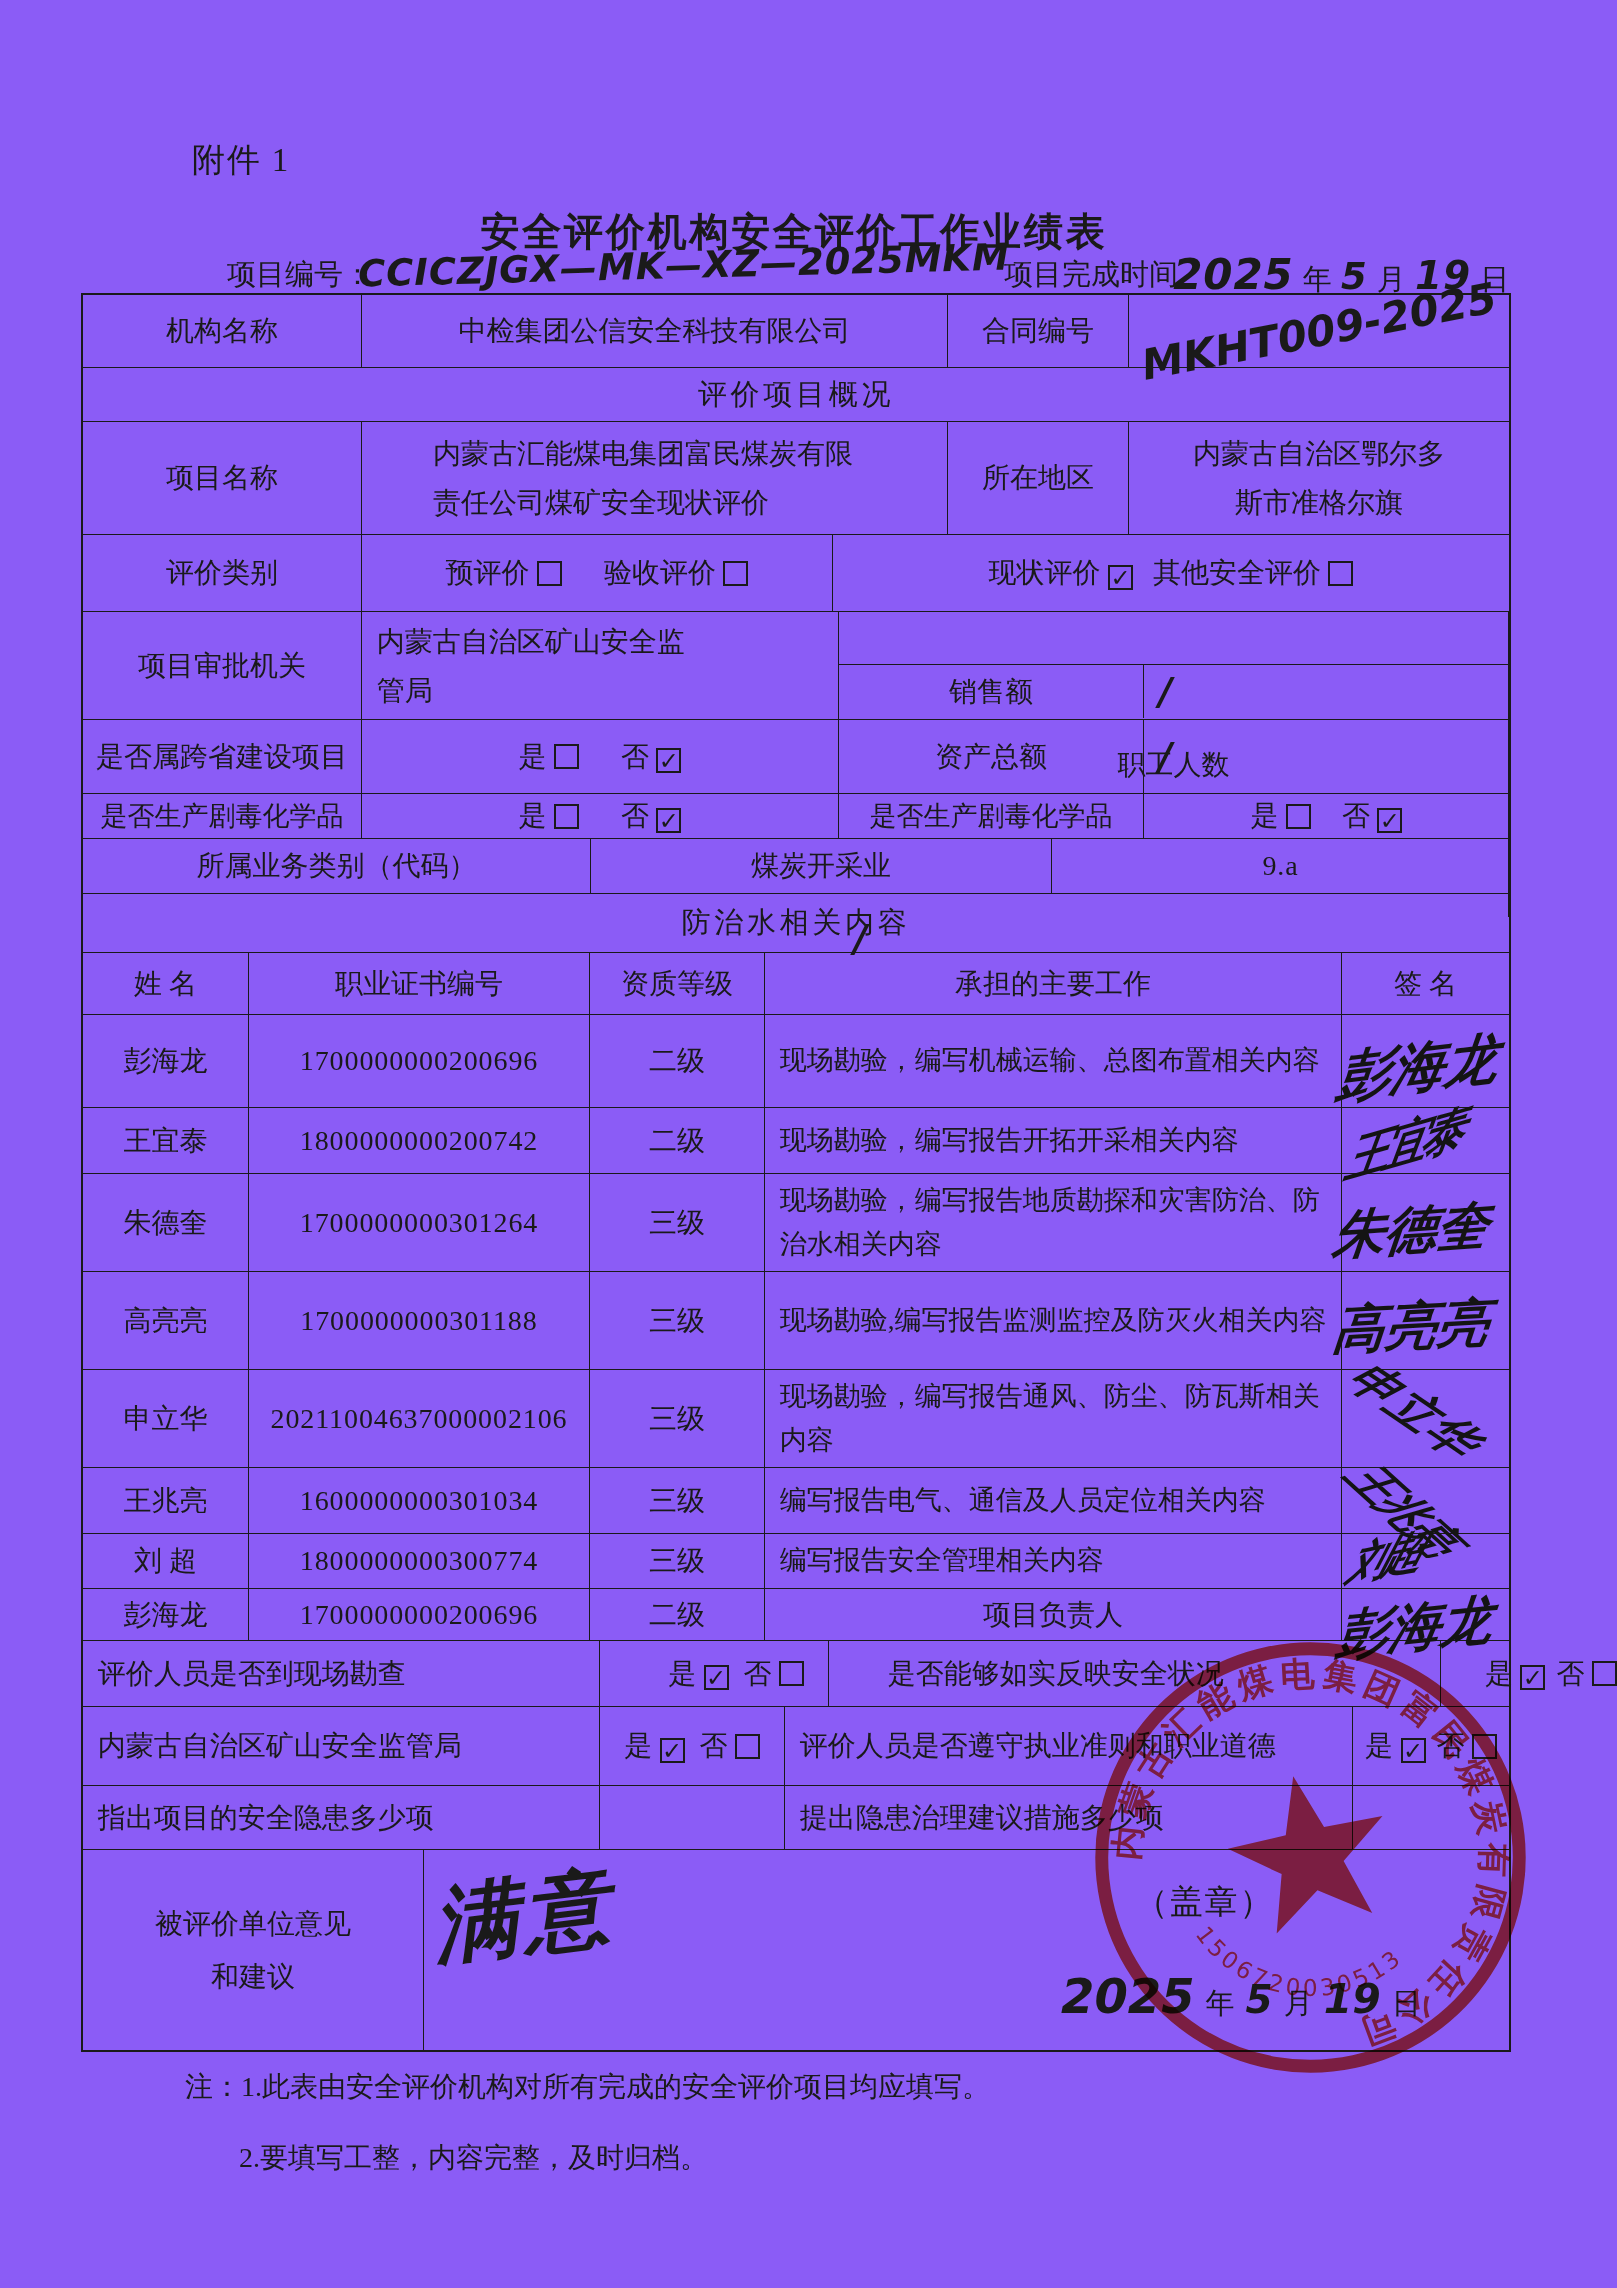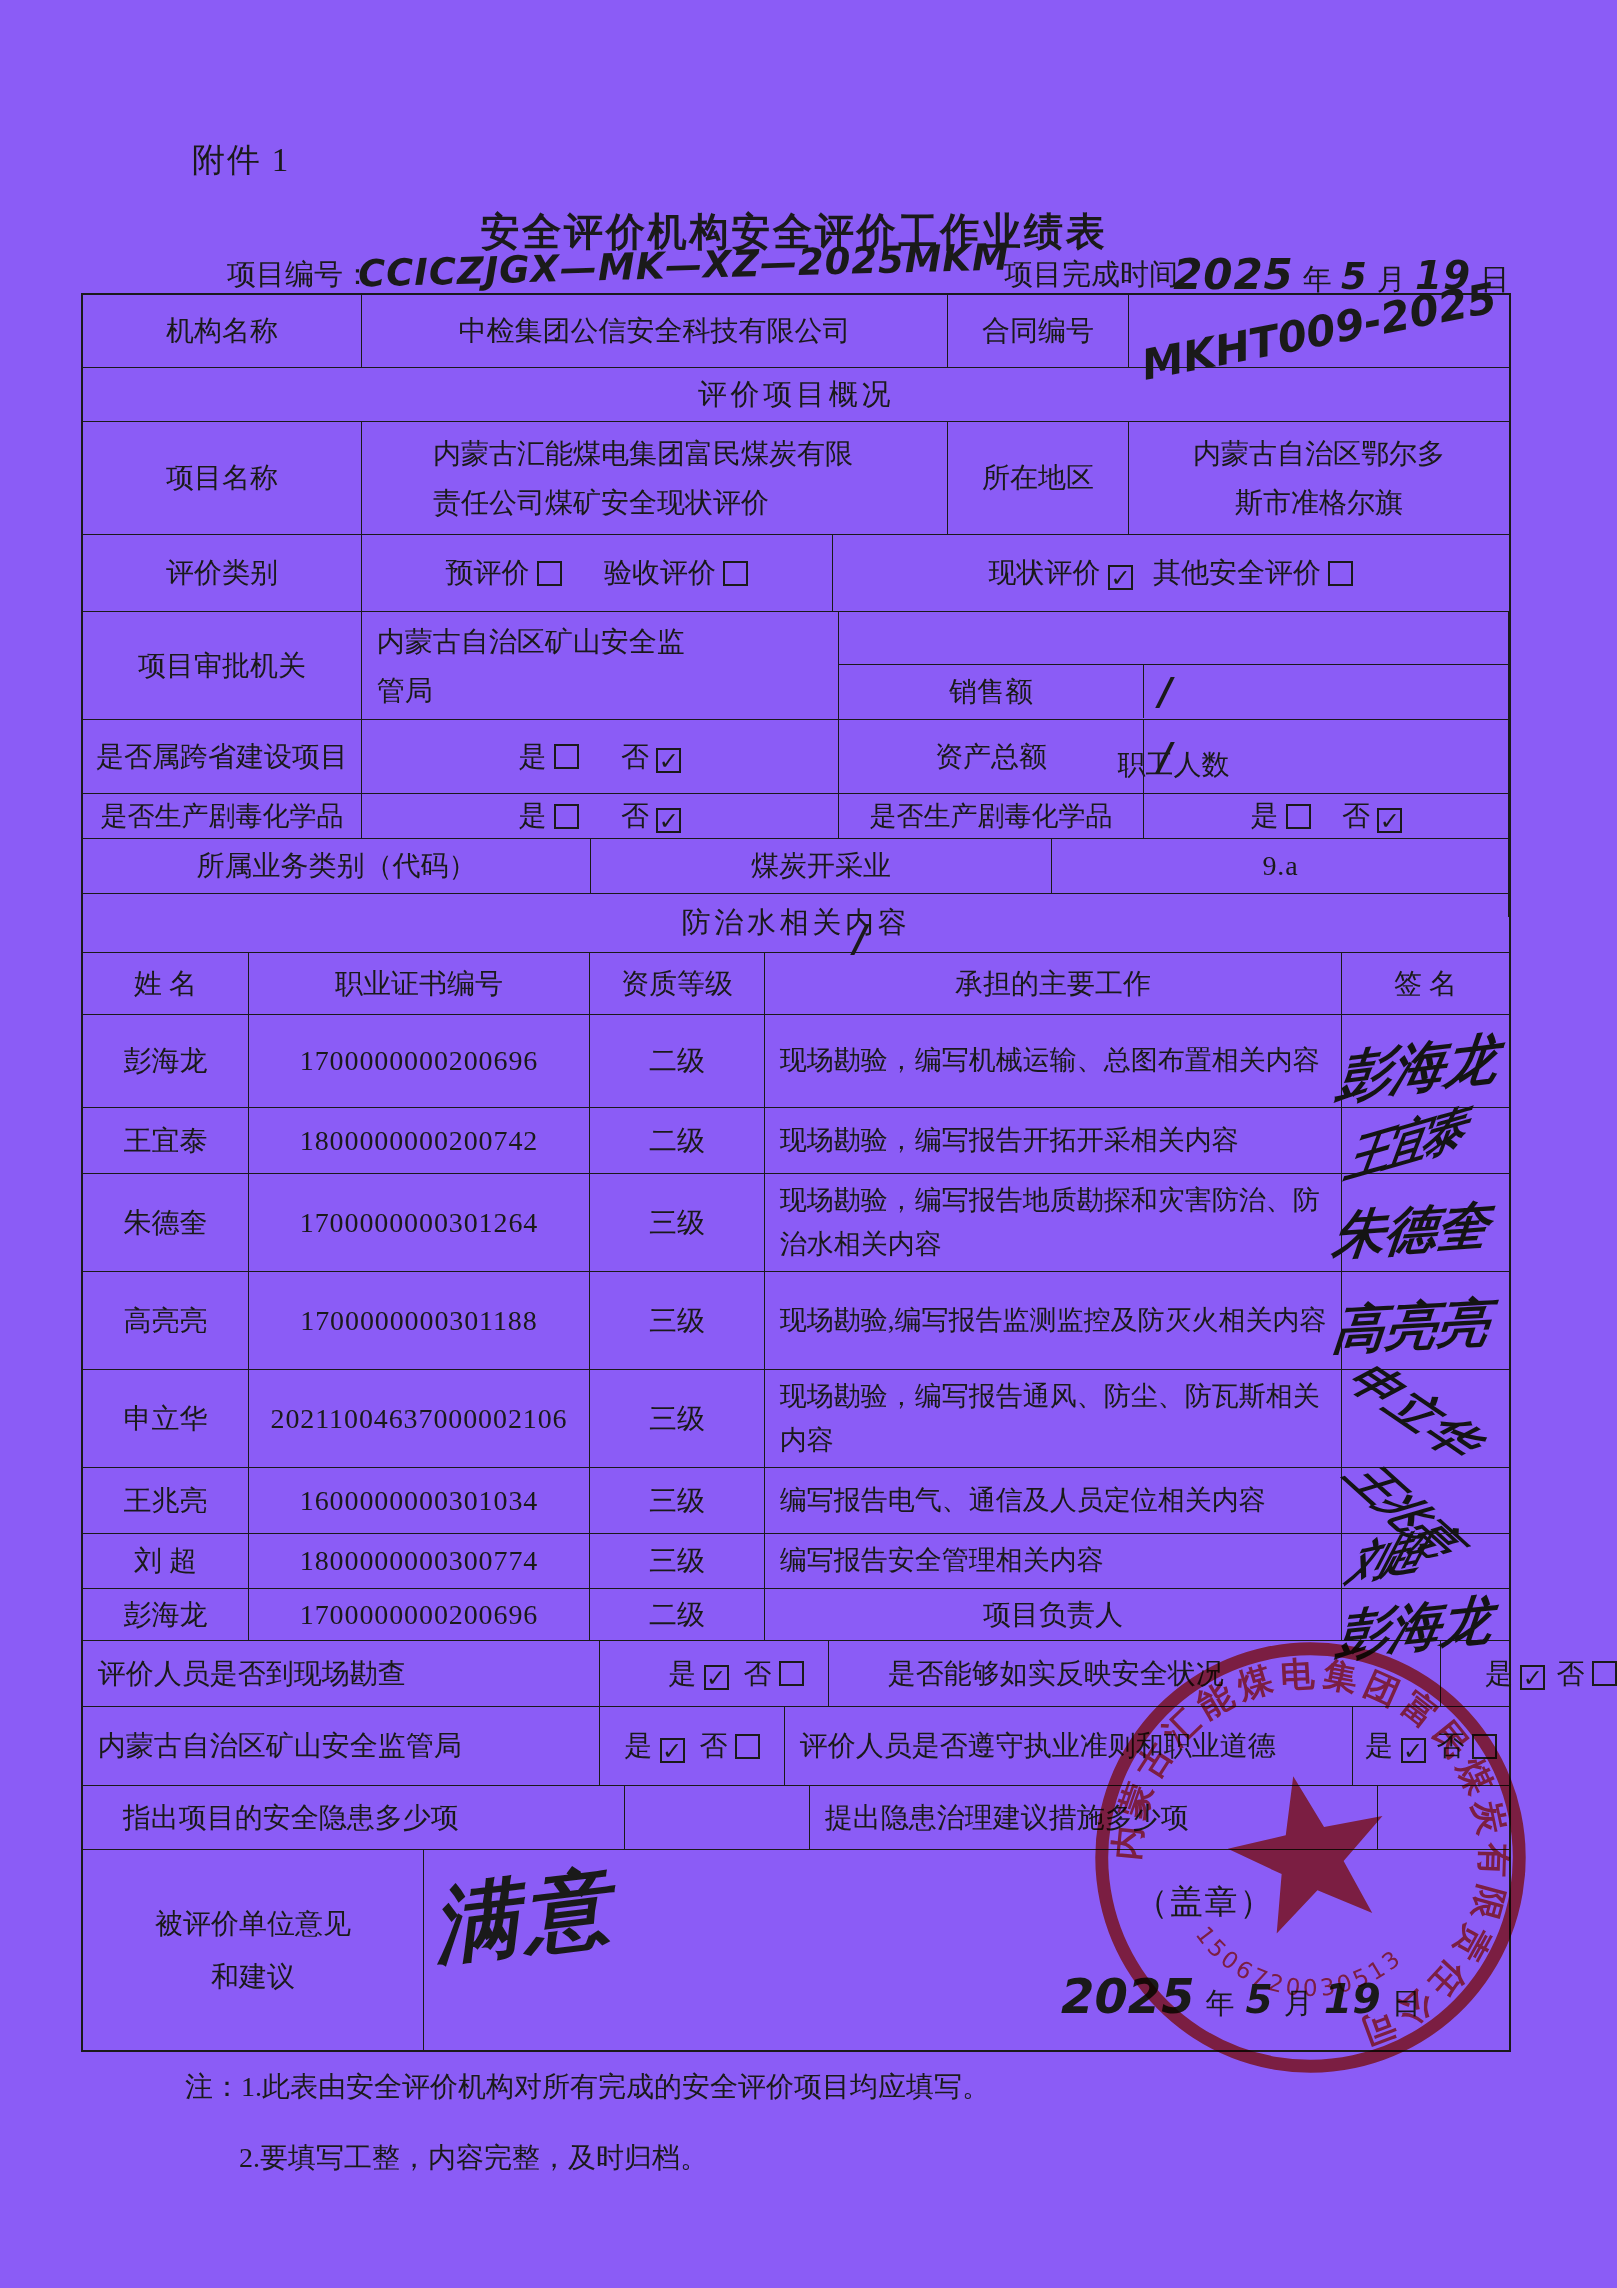--- a/index.html
+++ b/index.html
@@ -295,21 +295,21 @@
         <span class="opt"><span>是</span><span class="cb">✓</span></span>
         <span class="opt" style="margin-left:14.8px;"><span>否</span><span class="cb"></span></span>
       </div>
       <div class="cell left" style="flex:0 0 568px;">评价人员是否遵守执业准则和职业道德</div>
       <div class="cell">
         <span class="opt"><span>是</span><span class="cb">✓</span></span>
         <span class="opt" style="margin-left:11px;"><span>否</span><span class="cb"></span></span>
       </div>
     </div>
 
-    <div class="row" style="height:63px;padding-left:25px;">
+    <div class="row" style="height:63px;">
       <div class="cell left" style="flex:0 0 517px;">指出项目的安全隐患多少项</div>
       <div class="cell" style="flex:0 0 185px;"></div>
       <div class="cell left" style="flex:0 0 568px;">提出隐患治理建议措施多少项</div>
       <div class="cell"></div>
     </div>
 
     <div class="row" style="height:200px;">
       <div class="cell" style="flex:0 0 341px;">
         <span class="op-label"><span>被评价单位意见</span><br>
         <span>和建议</span></span>

